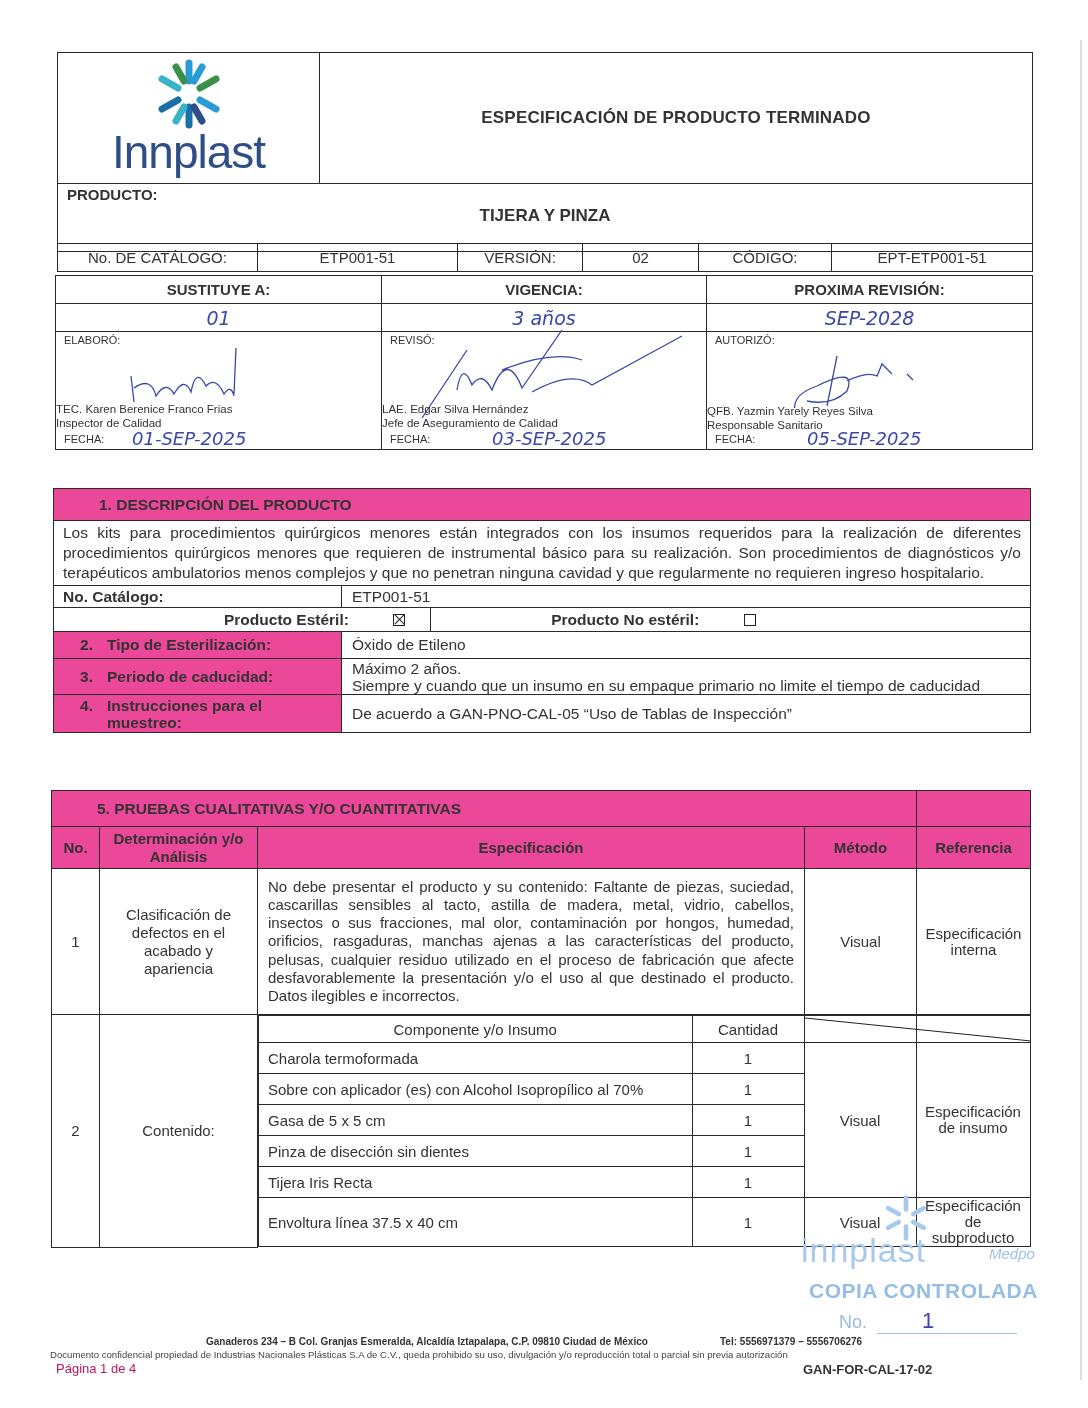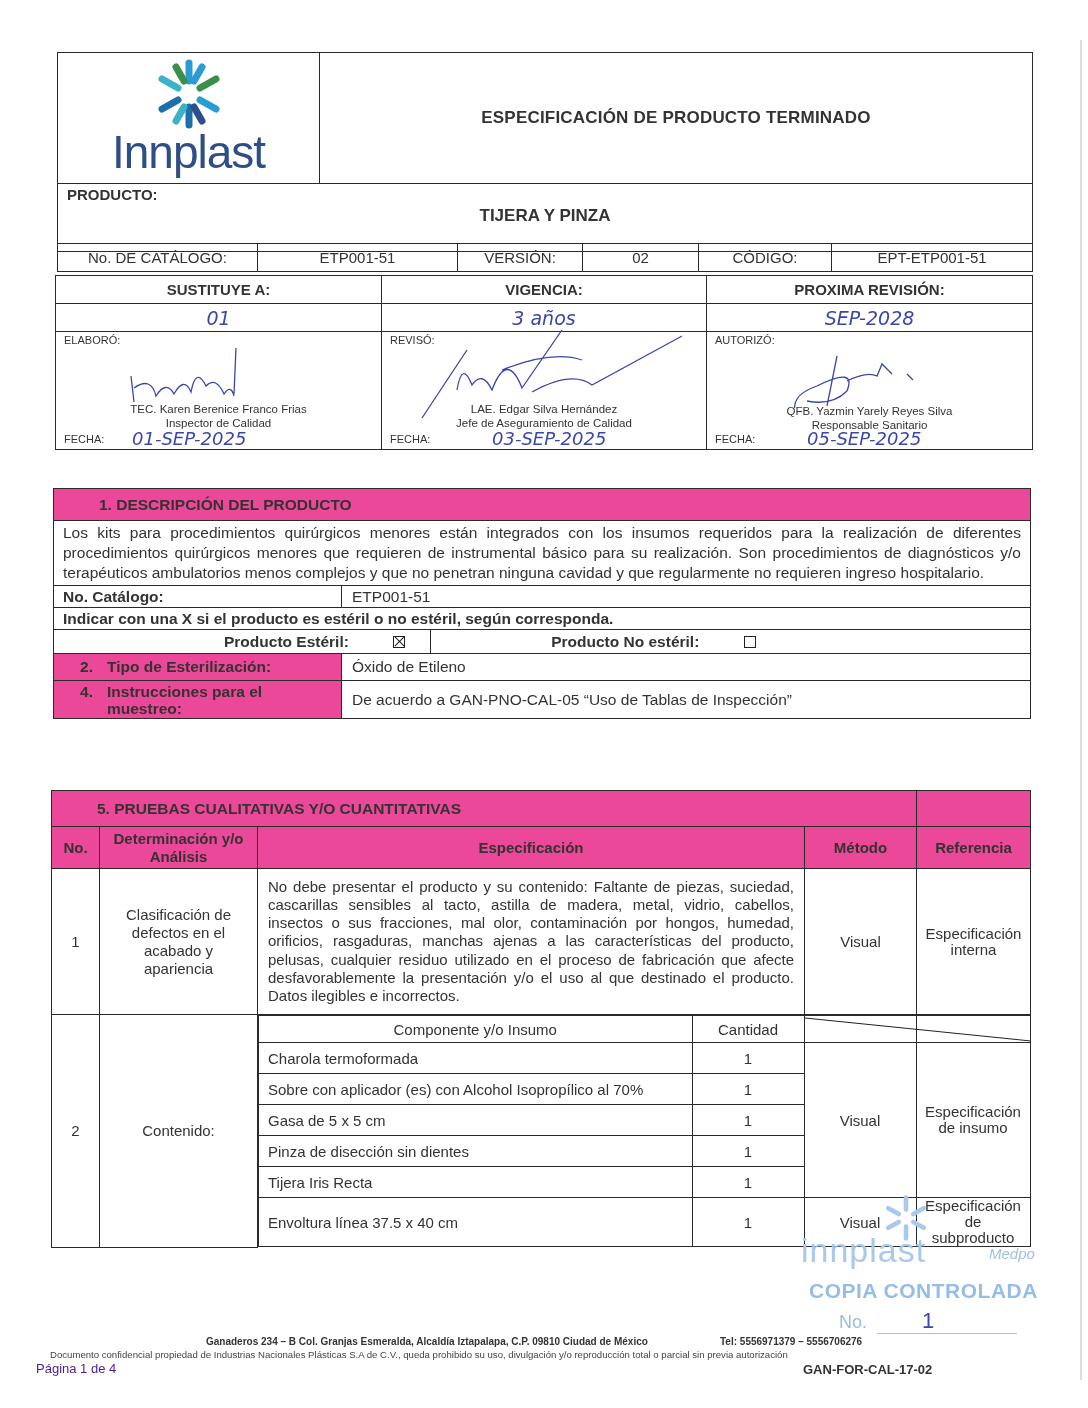--- a/index.html
+++ b/index.html
@@ -25,21 +25,21 @@
   .row3 { left: 57px; top: 243px; width: 976px; }
   .row3 td { height: 28px; font-size: 15px; text-align: center; color:#333; }
 
   .sig { left: 55px; top: 275px; width: 978px; }
   .sig td { font-size: 15px; color: #333; }
   .sig .head td { height: 28px; text-align: center; font-weight: bold; }
   .sig .hand td { height: 28px; text-align: center; font-family: "DejaVu Sans", sans-serif; font-size: 19px; color: #3a47a8; font-style: italic; }
   .sig .box td { height: 118px; vertical-align: top; position: relative; font-size: 11px; }
   .box-label { position: absolute; left: 8px; top: 2px; font-size: 11px; color:#333; }
   .signature { position: absolute; left: 0; right: 0; top: 14px; height: 62px; }
-  .name-line { position: absolute; left: 0; right: 0; top: 70px; text-align: center; font-size: 11.5px; line-height: 14px; color:#333; }
+  .name-line { position: absolute; left: 0; right: 0; top: 70px; text-align: left; font-size: 11.5px; line-height: 14px; color:#333; }
   .fecha { position: absolute; left: 8px; bottom: 4px; font-size: 11px; color:#333; }
   .fecha-val { position: absolute; left: 76px; bottom: 0px; font-size: 18px; color:#3a47a8; font-style: italic; font-family: "DejaVu Sans", sans-serif; }
 
   
   .sec1 { left: 53px; top: 488px; width: 978px; }
   .sec1 td { font-size: 15.5px; color: #333; }
   .blue { background: #ec4899; }
   .sec-title { height: 32px; padding-left: 45px; font-weight: bold; font-size: 15.5px; }
   .desc { padding: 2px 9px; text-align: justify; line-height: 20px; font-size: 16px; }
   .label-b { font-weight: bold; padding-left: 9px; }
@@ -64,21 +64,21 @@
   .stamp-med { position: absolute; left: 192px; top: 50px; font-size: 15px; color:#9ec1e6; font-style: italic; }
   .stamp-copy { position: absolute; left: 12px; top: 84px; font-size: 21px; font-weight: bold; color:#96bde6; letter-spacing: 0.5px; }
   .stamp-no { position: absolute; left: 42px; top: 117px; font-size: 18px; color:#96bde6; }
   .stamp-line { position: absolute; left: 80px; top: 138px; width: 140px; border-bottom: 1.2px solid #9ec1e6; }
   .stamp-val { position: absolute; left: 125px; top: 113px; font-size: 22px; color:#3a47a8; }
 
   
   .f1 { left: 206px; top: 1336px; font-size: 10px; font-weight: bold; color:#333; }
   .f1b { left: 720px; top: 1336px; font-size: 10px; font-weight: bold; color:#333; }
   .f2 { left: 50px; top: 1349px; font-size: 9.6px; color:#444; }
-  .f3 { left: 36px; top: 1361px; font-size: 13px; color:#4c1d95; }
+  .f3 { left: 56px; top: 1361px; font-size: 13px; color:#be185d; }
   .f4 { left: 803px; top: 1362px; font-size: 13px; font-weight: bold; color:#333; }
   .scanline { left: 1080px; top: 40px; width: 2px; height: 1340px; background: #ddd; }
 </style>
 </head>
 <body>
 
 <div class="abs scanline"></div>
 
 <table class="abs hdr">
   <tbody>
@@ -183,37 +183,43 @@
     <td colspan="4" class="blue sec-title">1.   DESCRIPCIÓN DEL PRODUCTO</td>
   </tr>
   <tr>
     <td colspan="4" class="desc">Los kits para procedimientos quirúrgicos menores están integrados con los insumos requeridos para la realización de diferentes procedimientos quirúrgicos menores que requieren de instrumental básico para su realización. Son procedimientos de diagnósticos y/o terapéuticos ambulatorios menos complejos y que no penetran ninguna cavidad y que regularmente no requieren ingreso hospitalario.</td>
   </tr>
   <tr class="small-row">
     <td class="label-b" style="width:238px">No. Catálogo:</td>
     <td colspan="3" style="padding-left:10px">ETP001-51</td>
   </tr>
   <tr class="small-row">
-    <td colspan="4" class="label-b">Indicar con una X si el producto es estéril o no estéril, según corresponda.</td>
-  </tr>
-  <tr class="small-row">
     <td colspan="2" style="text-align:left;padding-left:170px;font-weight:bold;height:24px">
       <span>Producto Estéril:</span>
       <span class="chk x" style="margin-left:40px"></span>
     </td>
     <td colspan="2" style="text-align:left;padding-left:120px;font-weight:bold">
       <span>Producto No estéril:</span>
       <span class="chk" style="margin-left:40px"></span>
     </td>
   </tr>
   <tr>
     <td class="blue label-b" style="height:27px;width:288px" colspan="1">
       <span class="num">2.</span><span>Tipo de Esterilización:</span>
     </td>
     <td colspan="3" style="padding-left:10px">Óxido de Etileno</td>
+  </tr>
+  <tr>
+    <td class="blue label-b" style="height:36px">
+      <span class="num">3.</span><span>Periodo de caducidad:</span>
+    </td>
+    <td colspan="3" style="padding-left:10px;line-height:17px">
+      <div>Máximo 2 años.</div>
+      <div>Siempre y cuando que un insumo en su empaque primario no limite el tiempo de caducidad</div>
+    </td>
   </tr>
   <tr>
     <td class="blue label-b" style="height:38px;line-height:17px">
       <span class="num" style="vertical-align:top">4.</span><span style="display:inline-block;width:180px;vertical-align:top">Instrucciones para el muestreo:</span>
     </td>
     <td colspan="3" style="padding-left:10px">De acuerdo a GAN-PNO-CAL-05  “Uso de Tablas de Inspección”</td>
   </tr>
 </tbody>
   </table>
 

